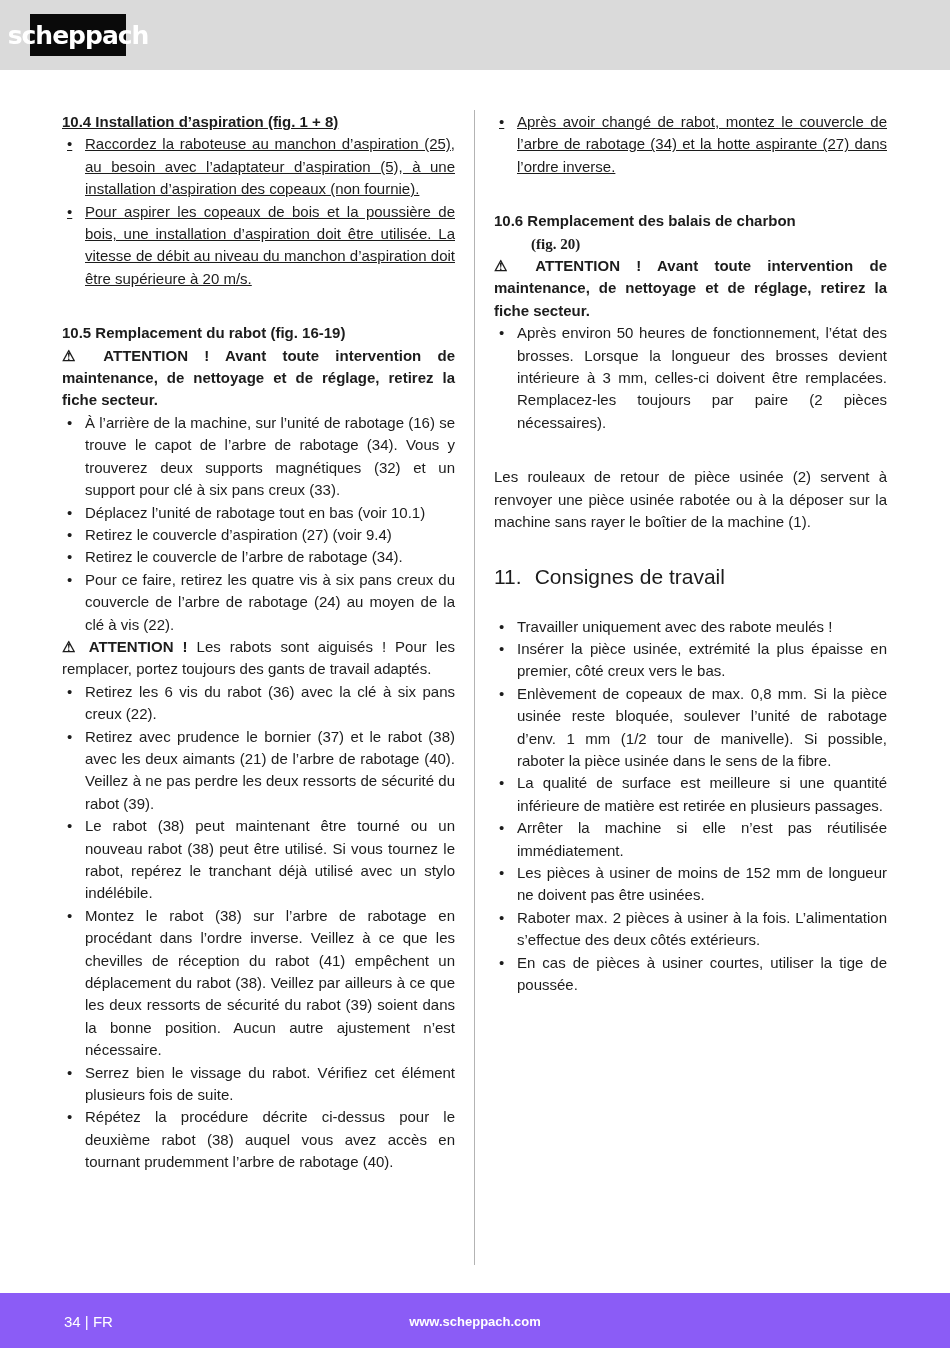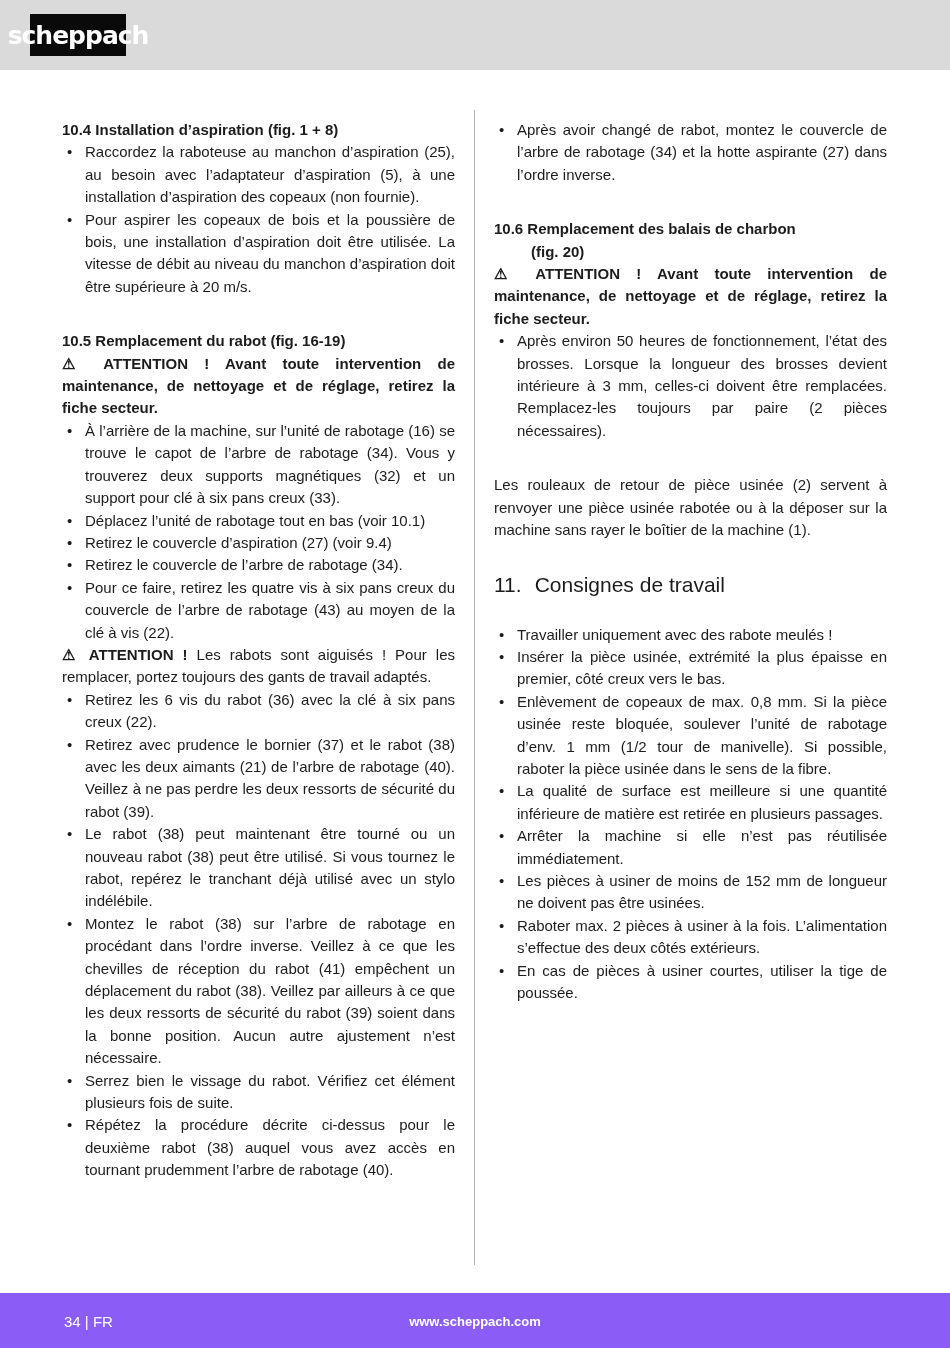--- a/index.html
+++ b/index.html
@@ -20,23 +20,23 @@
     font-weight:bold;font-size:25px;letter-spacing:-1px;
     font-family:"DejaVu Sans", sans-serif;
     text-align:right;
   }
   
   .col{position:absolute;top:111px;width:393px;font-size:15px;line-height:22.4px;}
   .col-left{left:62px;}
   .col-right{left:494px;}
   .divider{position:absolute;left:474px;top:110px;width:1px;height:1155px;background:#b3b3b3;}
   .section{margin-top:32px;}
-  .section:first-child{margin-top:8px;}
+  .section:first-child{margin-top:0;text-decoration:underline;}
   .heading{font-weight:bold;}
-  .heading .indent{padding-left:37px;}
+  .heading .indent{padding-left:37px;font-family:Liberation Serif, serif;}
   .para,.warning{margin:0;text-align:justify;}
   .warning .bold{font-weight:bold;}
   .bullet{display:flex;margin:0;}
   .bullet-marker{flex:0 0 23px;width:23px;padding-left:5px;box-sizing:border-box;}
   .bullet-text{flex:1;text-align:justify;}
   .section-h2{margin-top:30px;}
   .h2-heading{font-size:21px;line-height:26px;font-weight:normal;margin:0 0 26px 0;}
   .h2-num{margin-right:13px;}
   
   .footer{position:absolute;left:0;bottom:0;width:100%;height:55px;background:#8b5cf6;color:#ffffff;}
@@ -84,21 +84,21 @@
         <div class="bullet">
           <span class="bullet-marker">•</span>
           <span class="bullet-text">Retirez le couvercle d’aspiration (27) (voir 9.4)</span>
         </div>
         <div class="bullet">
           <span class="bullet-marker">•</span>
           <span class="bullet-text">Retirez le couvercle de l’arbre de rabotage (34).</span>
         </div>
         <div class="bullet">
           <span class="bullet-marker">•</span>
-          <span class="bullet-text">Pour ce faire, retirez les quatre vis à six pans creux du couvercle de l’arbre de rabotage (43) au moyen de la clé à vis (22).</span>
+          <span class="bullet-text">Pour ce faire, retirez les quatre vis à six pans creux du couvercle de l’arbre de rabotage (24) au moyen de la clé à vis (22).</span>
         </div>
         <p class="warning"><span class="bold">⚠ ATTENTION !</span> Les rabots sont aiguisés ! Pour les remplacer, portez toujours des gants de travail adaptés.</p>
         <div class="bullet">
           <span class="bullet-marker">•</span>
           <span class="bullet-text">Retirez les 6 vis du rabot (36) avec la clé à six pans creux (22).</span>
         </div>
         <div class="bullet">
           <span class="bullet-marker">•</span>
           <span class="bullet-text">Retirez avec prudence le bornier (37) et le rabot (38) avec les deux aimants (21) de l’arbre de rabotage (40). Veillez à ne pas perdre les deux ressorts de sécurité du rabot (39).</span>
         </div>

